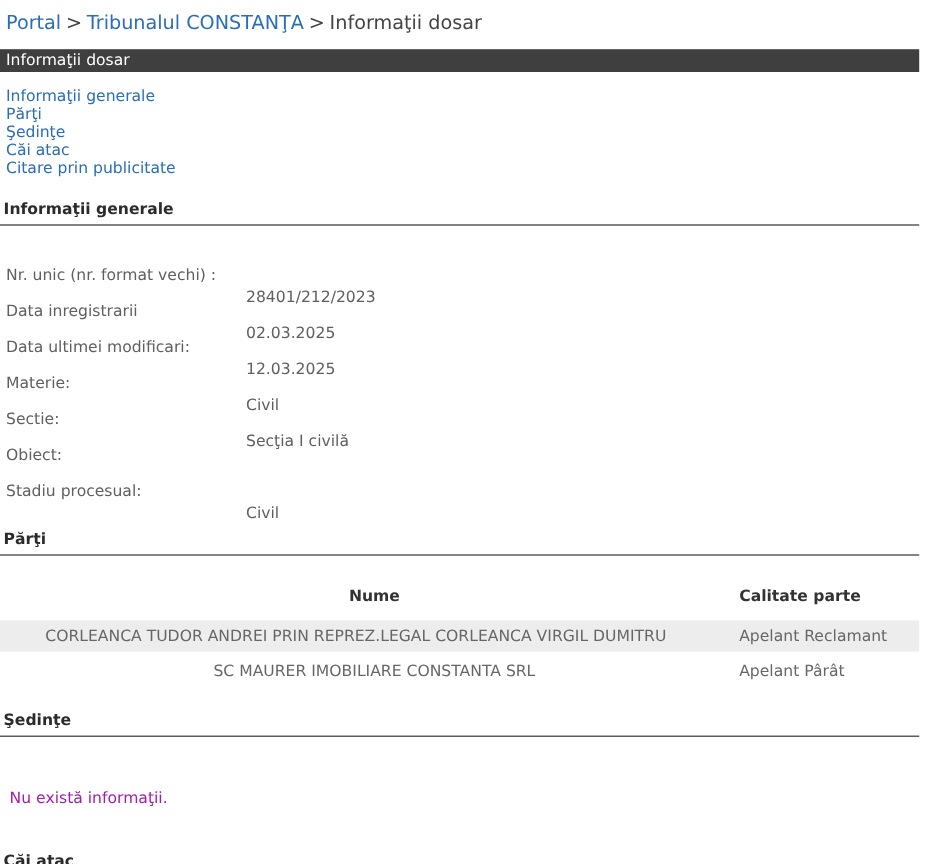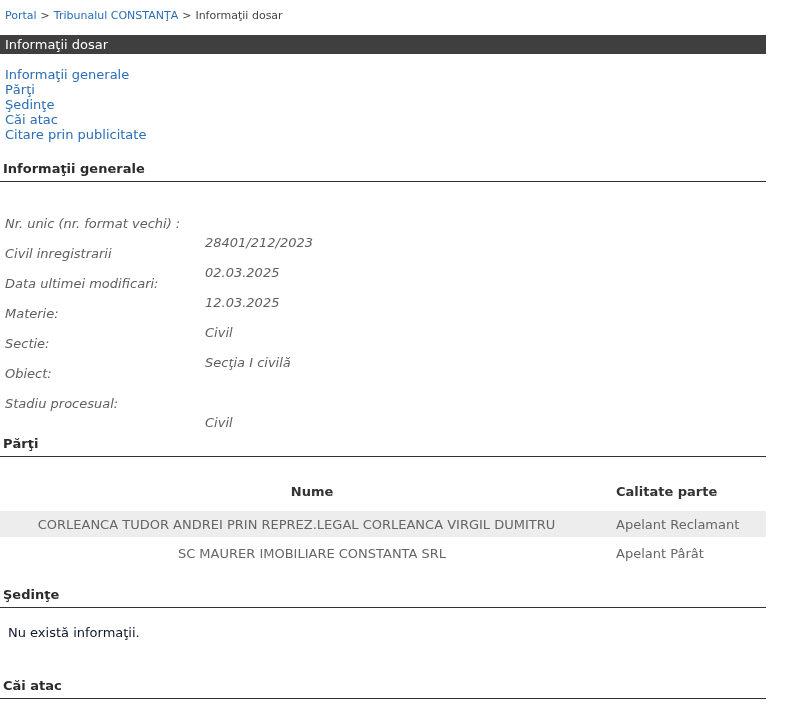--- a/index.html
+++ b/index.html
@@ -15,21 +15,21 @@
     overflow: hidden;
     background: #fff;
   }
   .content {
     width: 766px;
   }
   
   .breadcrumb {
     padding: 9px 0 0 5px;
     color: #444444;
-    font-size: 11px;
+    font-size: 16px;
   }
   .breadcrumb a {
     color: #2a6db8;
     text-decoration: none;
     cursor: pointer;
   }
   .breadcrumb .sep {
     color: #444444;
     margin: 0 4px;
   }
@@ -71,21 +71,20 @@
   .h-caiatac { margin-top: 38px; }
   
   .fields {
     margin-top: 27px;
     padding-left: 5px;
   }
   .field-row {
     height: 30px;
     line-height: 30px;
     display: flex;
-    font-style: italic;
   }
   .field-label {
     width: 200px;
     flex: 0 0 200px;
     color: #5f5f5f;
   }
   .field-value {
     color: #5f5f5f;
     margin-top: 19px;
   }
@@ -112,23 +111,23 @@
     flex: 1 1 auto;
     padding-left: 8px;
     text-align: center;
   }
   .pt-col-calitate {
     flex: 0 0 150px;
     width: 150px;
   }
   
   .empty-msg {
-    margin-top: 17px;
+    margin-top: 44px;
     padding-left: 8px;
-    color: #0f172a;
+    color: #a21caf;
   }
 </style>
 </head>
 <body>
 
 <div class="page">
   <div class="content">
 
     <div class="breadcrumb">
       <a href="#">Portal</a><span class="sep">&gt;</span><a href="#">Tribunalul CONSTANŢA</a><span class="sep">&gt;</span><span>Informaţii dosar</span>
@@ -147,21 +146,21 @@
     </div>
 
     <div class="section-heading h-general">Informaţii generale</div>
 
     <div class="fields">
       <div class="field-row">
         <span class="field-label">Nr. unic (nr. format vechi) :</span>
         <span class="field-value">28401/212/2023</span>
       </div>
       <div class="field-row">
-        <span class="field-label">Civil inregistrarii</span>
+        <span class="field-label">Data inregistrarii</span>
         <span class="field-value">02.03.2025</span>
       </div>
       <div class="field-row">
         <span class="field-label">Data ultimei modificari:</span>
         <span class="field-value">12.03.2025</span>
       </div>
       <div class="field-row">
         <span class="field-label">Materie:</span>
         <span class="field-value">Civil</span>
       </div>

